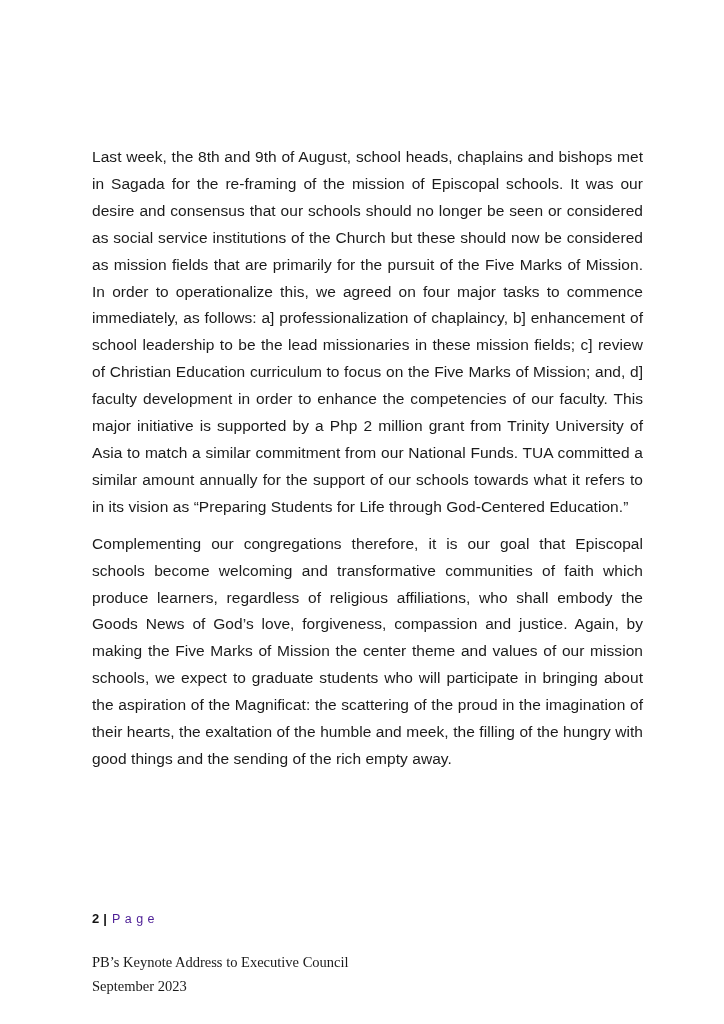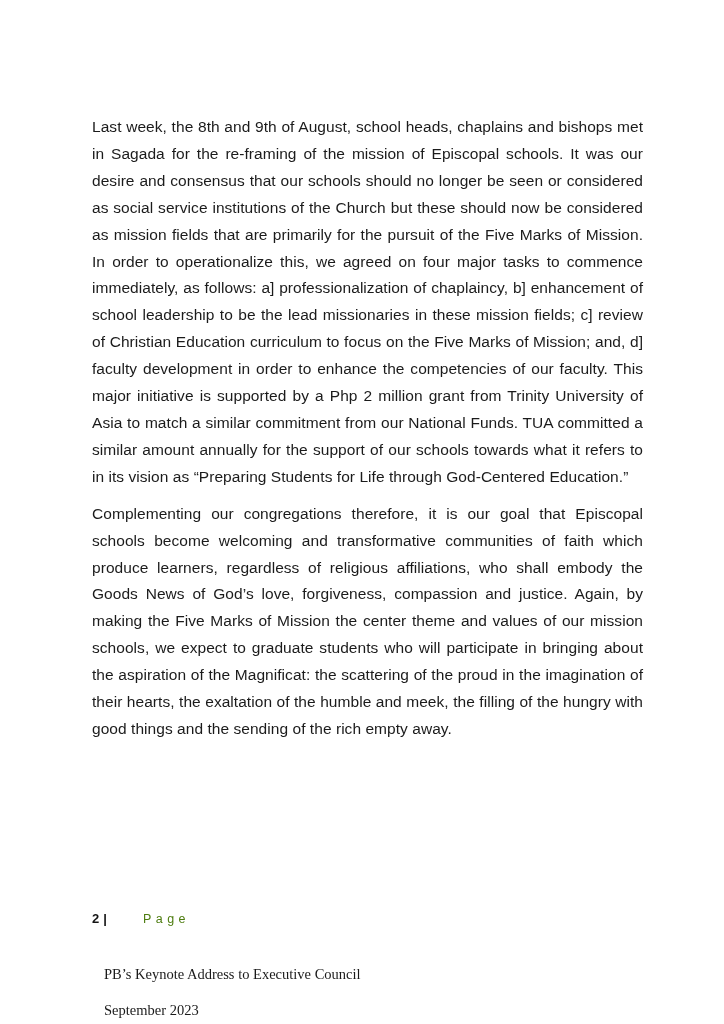--- a/index.html
+++ b/index.html
@@ -11,21 +11,21 @@
     position: relative;
     width: 724px;
     height: 1024px;
     background: #ffffff;
     overflow: hidden;
     font-family: "Liberation Sans", sans-serif;
   }
   .content {
     position: absolute;
     left: 92px;
-    top: 114px;
+    top: 144px;
     width: 551px;
   }
   .body-paragraph {
     margin: 0 0 10px 0;
     font-size: 15.5px;
     line-height: 26.9px;
     letter-spacing: 0.05px;
     color: #1b1b1b;
     text-align: justify;
   }
@@ -40,36 +40,35 @@
   .footer-pageline .page-number {
     font-weight: bold;
     color: #141414;
   }
   .footer-pageline .page-separator {
     font-weight: bold;
     color: #141414;
     margin: 0 5px 0 4px;
   }
   .footer-pageline .page-word {
-    color: #4d7c0f;
+    color: #4c1d95;
     letter-spacing: 4.5px;
     font-size: 12.5px;
-    margin-left: 31px;
   }
   .footer-doc {
     position: absolute;
     left: 92px;
     top: 950px;
     font-family: "Liberation Serif", serif;
     font-size: 14.5px;
     line-height: 24px;
     color: #1a1a1a;
   }
   .footer-doc .doc-line {
-    margin: 12px;
+    margin: 0;
   }
 </style>
 </head>
 <body>
 
 <div class="page">
 
   <div class="content">
     <p class="body-paragraph">Last week, the 8th and 9th of August, school heads, chaplains and bishops met in Sagada for the re-framing of the mission of Episcopal schools. It was our desire and consensus that our schools should no longer be seen or considered as social service institutions of the Church but these should now be considered as mission fields that are primarily for the pursuit of the Five Marks of Mission. In order to operationalize this, we agreed on four major tasks to commence immediately, as follows: a]  professionalization of chaplaincy, b]  enhancement of school leadership to be the lead missionaries in these mission fields; c] review of Christian Education curriculum to focus on the Five Marks of Mission; and, d] faculty development in order to enhance the competencies of our faculty. This major initiative is supported by  a Php 2 million grant from Trinity University of Asia to match a similar commitment from our National Funds. TUA committed a similar amount annually for the support of our schools towards what it refers to in its vision as “Preparing Students for Life through God-Centered Education.”</p>
     <p class="body-paragraph">Complementing our congregations therefore, it is our goal that Episcopal schools become welcoming and transformative communities of faith which produce learners, regardless of religious affiliations, who shall embody the Goods News of God’s love, forgiveness, compassion and justice. Again, by making the Five Marks of Mission the center theme and values of our mission schools, we expect to graduate students who will participate in bringing about the aspiration of the Magnificat: the scattering of the proud in the imagination of their hearts, the exaltation of the humble and meek, the filling of the hungry with good things and the sending of the rich empty away.</p>

